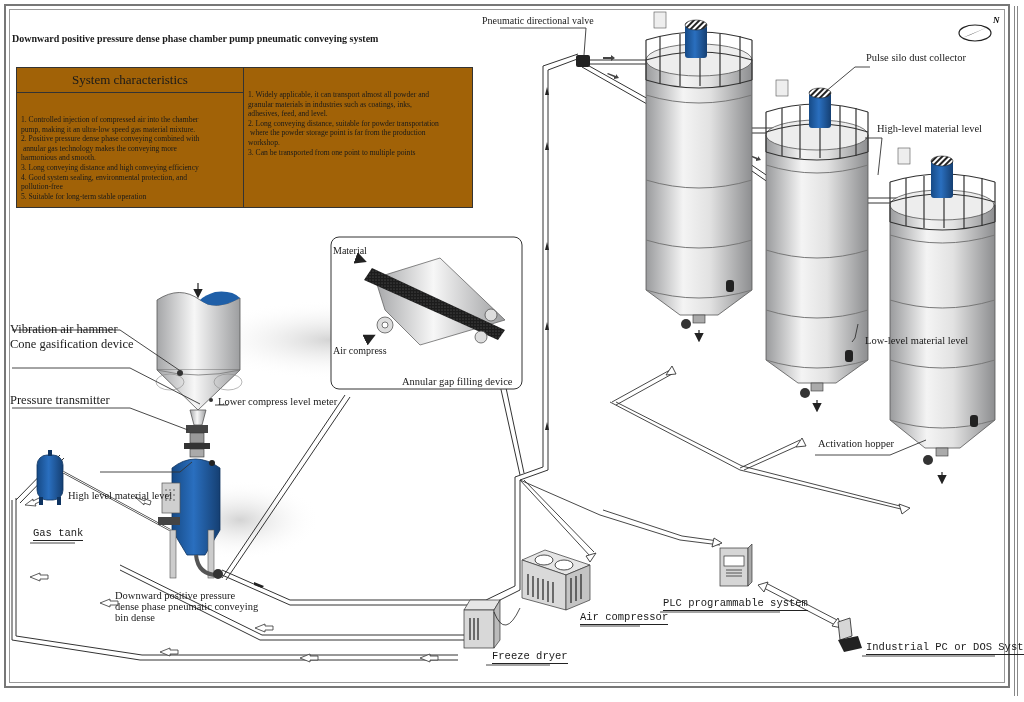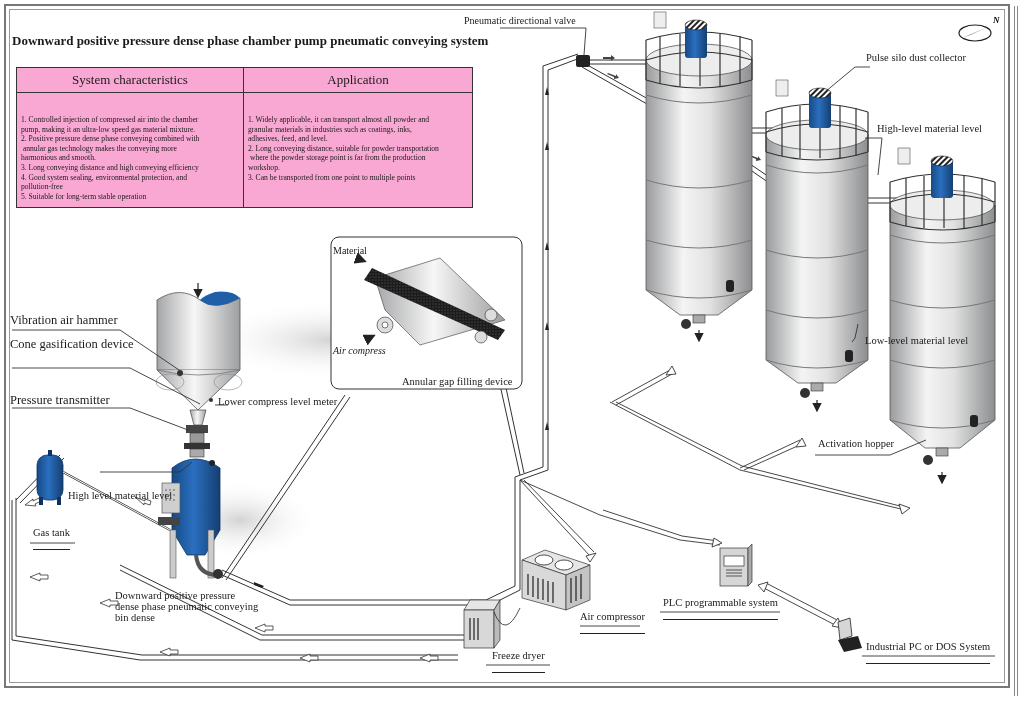--- a/index.html
+++ b/index.html
@@ -1,32 +1,32 @@
 <!DOCTYPE html>
 <html><head>
 <meta charset="utf-8">
 <style>
   html, body { margin:0; padding:0; background:#ffffff; }
   body { width:1024px; height:702px; position:relative; overflow:hidden; font-family:"Liberation Serif", serif; color:#1a1a1a; }
   #diagram { position:absolute; left:0; top:0; width:1024px; height:702px; }
   .frame-outer { position:absolute; left:4px; top:4px; width:1006px; height:684px; border:2px solid #777; box-sizing:border-box; }
   .frame-inner { position:absolute; left:9px; top:9px; width:996px; height:674px; border:1px solid #999; box-sizing:border-box; }
   .frame-right { position:absolute; left:1014px; top:6px; width:4px; height:690px; border-left:1px solid #888; border-right:1px solid #888; box-sizing:border-box; }
-  .main-title { position:absolute; left:12px; top:33px; font-size:13px; font-weight:bold; white-space:nowrap; }
-  .info-table { position:absolute; left:16px; top:67px; width:457px; height:141px; border:1px solid #333; display:flex; box-sizing:border-box; background:#f9a8d4; }
+  .main-title { position:absolute; left:12px; top:33px; font-size:10px; font-weight:bold; white-space:nowrap; }
+  .info-table { position:absolute; left:16px; top:67px; width:457px; height:141px; border:1px solid #333; display:flex; box-sizing:border-box; background:#a16207; }
   .info-col { height:100%; display:flex; flex-direction:column; box-sizing:border-box; }
   .info-col.left { width:227px; border-right:1px solid #333; }
   .info-col.right { flex:1; }
   .info-head { height:24px; border-bottom:1px solid #333; display:flex; align-items:center; justify-content:center; font-size:13px; }
   .info-body { padding:22px 4px 4px 4px; font-size:7.6px; line-height:9.6px; }
   .info-body div { white-space:pre; }
   .lbl { position:absolute; white-space:nowrap; font-size:10px; }
   .lbl.big { font-size:12.5px; }
   .lbl.mid { font-size:10.5px; }
-  .lbl.ul { border-bottom:1px solid #222; padding-bottom:11px; }
+  .lbl.ul { border-bottom:1px solid #222; padding-bottom:1px;font-family:Liberation Mono, monospace; }
   svg text { font-family:"Liberation Serif", serif; }
 </style>
 </head>
 <body>
 
 <div class="frame-outer"></div>
 <div class="frame-inner"></div>
 <div class="frame-right"></div>
 
 <svg id="diagram" viewBox="0 0 1024 702">
@@ -328,50 +328,49 @@
       <div>2. Positive pressure dense phase conveying combined with</div>
       <div> annular gas technology makes the conveying more</div>
       <div>harmonious and smooth.</div>
       <div>3. Long conveying distance and high conveying efficiency</div>
       <div>4. Good system sealing, environmental protection, and</div>
       <div>pollution-free</div>
       <div>5. Suitable for long-term stable operation</div>
     </div>
   </div>
   <div class="info-col right">
-    <div class="info-head">Application</div>
     <div class="info-body">
       <div>1. Widely applicable, it can transport almost all powder and</div>
       <div>granular materials in industries such as coatings, inks,</div>
       <div>adhesives, feed, and level.</div>
       <div>2. Long conveying distance, suitable for powder transportation</div>
       <div> where the powder storage point is far from the production</div>
       <div>workshop.</div>
       <div>3. Can be transported from one point to multiple points</div>
     </div>
   </div>
 </div>
 
-<div class="lbl big" style="left:10px; top:313px;">Vibration air hammer</div>
+<div class="lbl big" style="left:10px; top:322px;">Vibration air hammer</div>
 <div class="lbl big" style="left:10px; top:337px;">Cone gasification device</div>
 <div class="lbl big" style="left:10px; top:393px;">Pressure transmitter</div>
 <div class="lbl mid" style="left:218px; top:396px;">Lower compress level meter</div>
 <div class="lbl mid" style="left:68px; top:454px;margin-top:36px;">High level material level</div>
 <div class="lbl mid ul" style="left:33px; top:527px;">Gas tank</div>
 <div class="lbl mid" style="left:115px; top:590px; line-height:11px;">
   <div>Downward positive pressure</div>
   <div>dense phase pneumatic conveying</div>
   <div>bin dense</div>
 </div>
 
 <div class="lbl" style="left:333px; top:245px;">Material</div>
-<div class="lbl" style="left:333px; top:345px;font-style:italic;">Air compress</div>
+<div class="lbl" style="left:333px; top:345px;">Air compress</div>
 <div class="lbl mid" style="left:402px; top:359px;margin-top:17px;">Annular gap filling device</div>
 
-<div class="lbl" style="left:464px; top:15px;">Pneumatic directional valve</div>
+<div class="lbl" style="left:482px; top:15px;">Pneumatic directional valve</div>
 <div class="lbl mid" style="left:866px; top:52px;">Pulse silo dust collector</div>
 <div class="lbl mid" style="left:877px; top:123px;">High-level material level</div>
 <div class="lbl mid" style="left:865px; top:335px;">Low-level material level</div>
 <div class="lbl mid" style="left:818px; top:438px;">Activation hopper</div>
 
 <div class="lbl mid ul" style="left:580px; top:611px;">Air compressor</div>
 <div class="lbl mid ul" style="left:492px; top:650px;">Freeze dryer</div>
 <div class="lbl mid ul" style="left:663px; top:597px;">PLC programmable system</div>
 <div class="lbl mid ul" style="left:866px; top:641px;">Industrial PC or DOS System</div>
 

